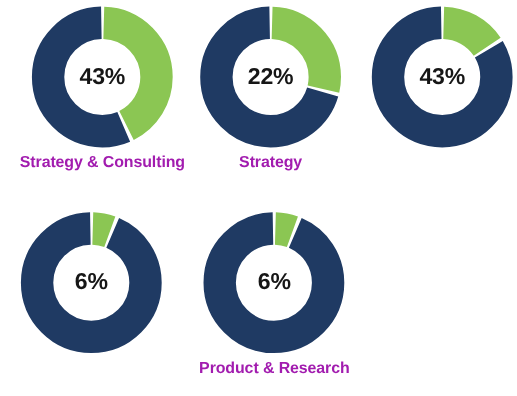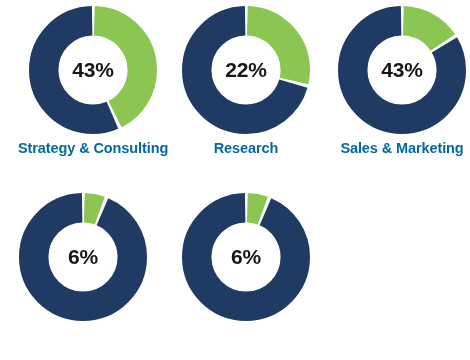--- a/index.html
+++ b/index.html
@@ -46,21 +46,21 @@
     font-size: 21px;
     font-weight: 700;
     color: #161616;
     letter-spacing: -0.2px;
     pointer-events: none;
   }
   .donut-caption {
     margin-top: 6px;
     font-size: 14.5px;
     font-weight: 700;
-    color: #0369a1;
+    color: #a21caf;
     white-space: nowrap;
     letter-spacing: -0.1px;
     line-height: 1.1;
     text-align: center;
   }
 </style>
 </head>
 <body>
 
 <div id="chart-grid">
@@ -75,43 +75,43 @@
       <div class="donut-caption">Strategy &amp; Consulting</div>
     </div>
     <div class="donut-cell" style="left: 181px; top: 5px;">
       <div class="donut-wrap">
         <svg class="donut-svg" viewBox="0 0 130 130">
           <circle cx="65" cy="65" r="49.28" fill="none" stroke="#8bc653" stroke-width="29.439999999999998" stroke-dasharray="87.00753951452462 222.62783242328538" stroke-dashoffset="-1.3933591737201452" transform="rotate(-90 65 65)"></circle>
           <circle cx="65" cy="65" r="49.28" fill="none" stroke="#1f3a63" stroke-width="29.439999999999998" stroke-dasharray="217.0543957284048 92.58097620940521" stroke-dashoffset="-91.18761703568505" transform="rotate(-90 65 65)"></circle>
         </svg>
         <div class="donut-center-label">22%</div>
       </div>
-      <div class="donut-caption">Research</div>
+      <div class="donut-caption">Strategy</div>
     </div>
     <div class="donut-cell" style="left: 337px; top: 5px;">
       <div class="donut-wrap">
         <svg class="donut-svg" viewBox="0 0 130 130">
           <circle cx="65" cy="65" r="49.28" fill="none" stroke="#8bc653" stroke-width="29.439999999999998" stroke-dasharray="46.75494116260931 262.8804307752007" stroke-dashoffset="-1.3933591737201452" transform="rotate(-90 65 65)"></circle>
           <circle cx="65" cy="65" r="49.28" fill="none" stroke="#1f3a63" stroke-width="29.439999999999998" stroke-dasharray="257.3069940803201 52.3283778574899" stroke-dashoffset="-50.93501868376974" transform="rotate(-90 65 65)"></circle>
         </svg>
         <div class="donut-center-label">43%</div>
       </div>
-      <div class="donut-caption">Sales &amp; Marketing</div>
     </div>
     <div class="donut-cell" style="left: 18px; top: 192px;">
       <div class="donut-wrap">
         <svg class="donut-svg" viewBox="0 0 130 130">
           <circle cx="65" cy="65" r="49.28" fill="none" stroke="#8bc653" stroke-width="29.439999999999998" stroke-dasharray="15.79140396882831 293.8439679689817" stroke-dashoffset="-1.3933591737201452" transform="rotate(-90 65 65)"></circle>
           <circle cx="65" cy="65" r="49.28" fill="none" stroke="#1f3a63" stroke-width="29.439999999999998" stroke-dasharray="288.27053127410113 21.36484066370889" stroke-dashoffset="-19.971481489988747" transform="rotate(-90 65 65)"></circle>
         </svg>
         <div class="donut-center-label">6%</div>
       </div>
     </div>
     <div class="donut-cell" style="left: 181px; top: 192px;">
       <div class="donut-wrap">
         <svg class="donut-svg" viewBox="0 0 130 130">
           <circle cx="65" cy="65" r="49.28" fill="none" stroke="#8bc653" stroke-width="29.439999999999998" stroke-dasharray="15.79140396882831 293.8439679689817" stroke-dashoffset="-1.3933591737201452" transform="rotate(-90 65 65)"></circle>
           <circle cx="65" cy="65" r="49.28" fill="none" stroke="#1f3a63" stroke-width="29.439999999999998" stroke-dasharray="288.27053127410113 21.36484066370889" stroke-dashoffset="-19.971481489988747" transform="rotate(-90 65 65)"></circle>
         </svg>
         <div class="donut-center-label">6%</div>
       </div>
+      <div class="donut-caption">Product &amp; Research</div>
     </div>
   </div>
 
 </body></html>

